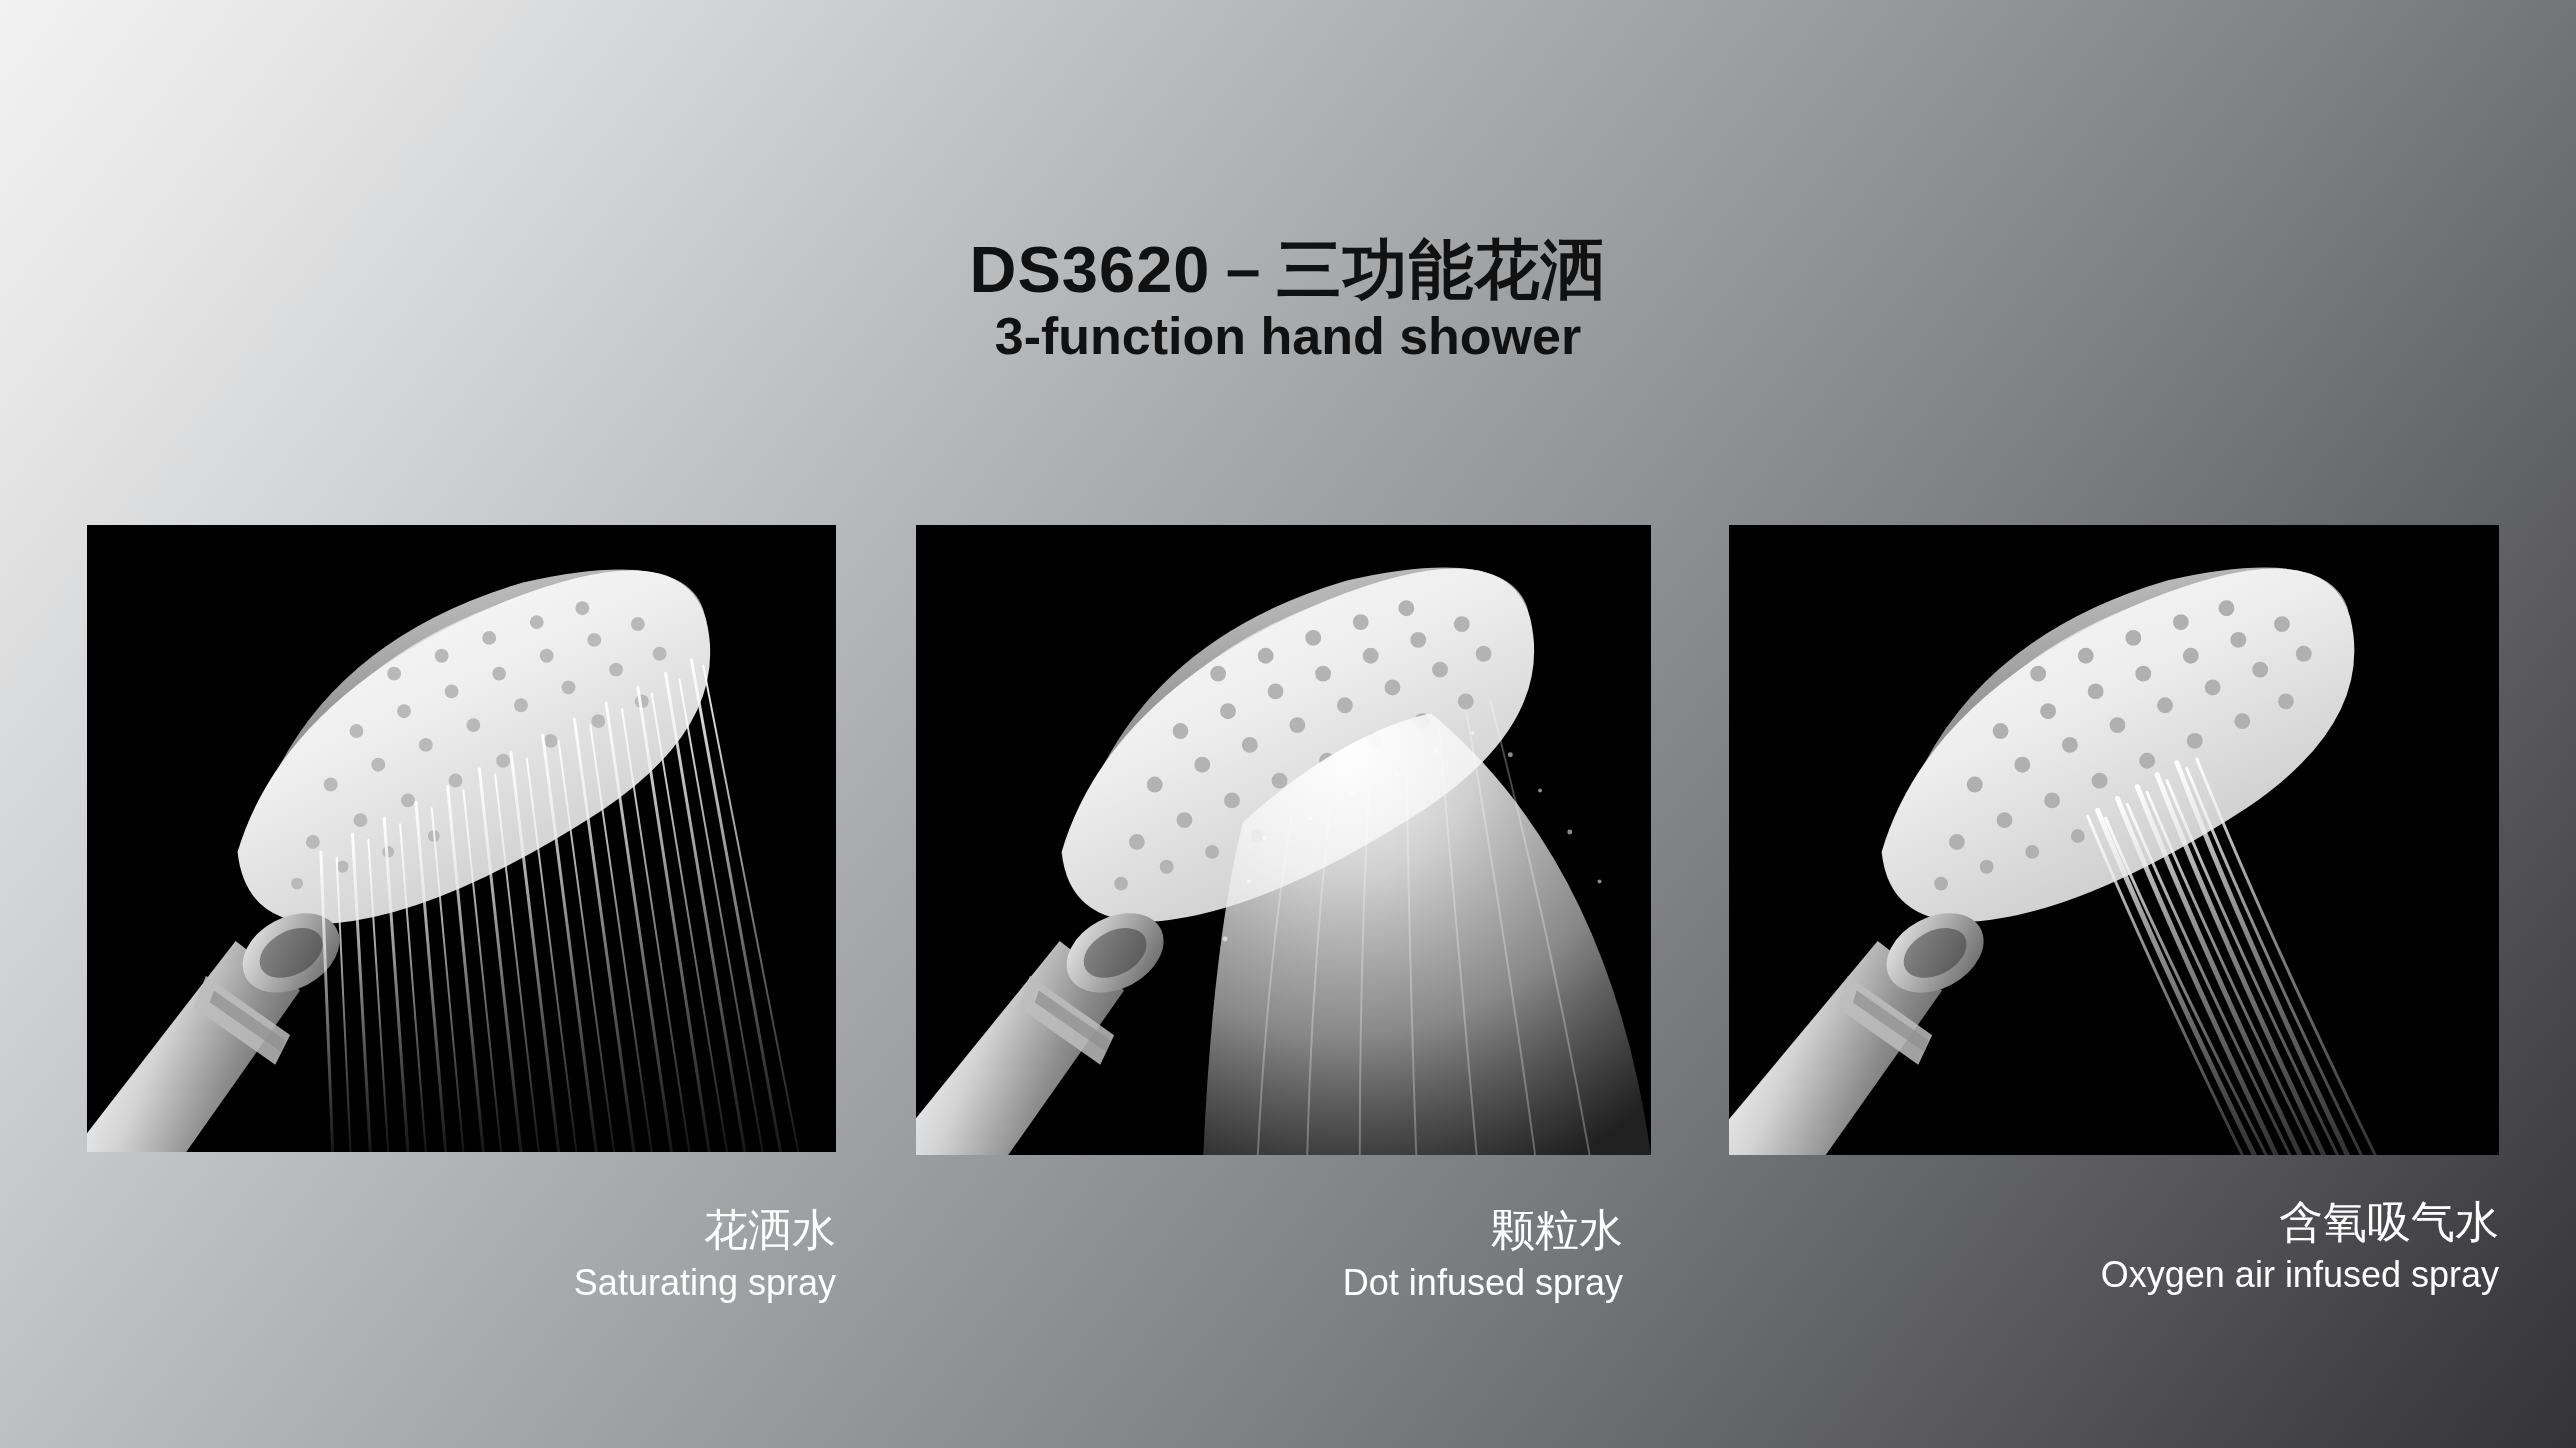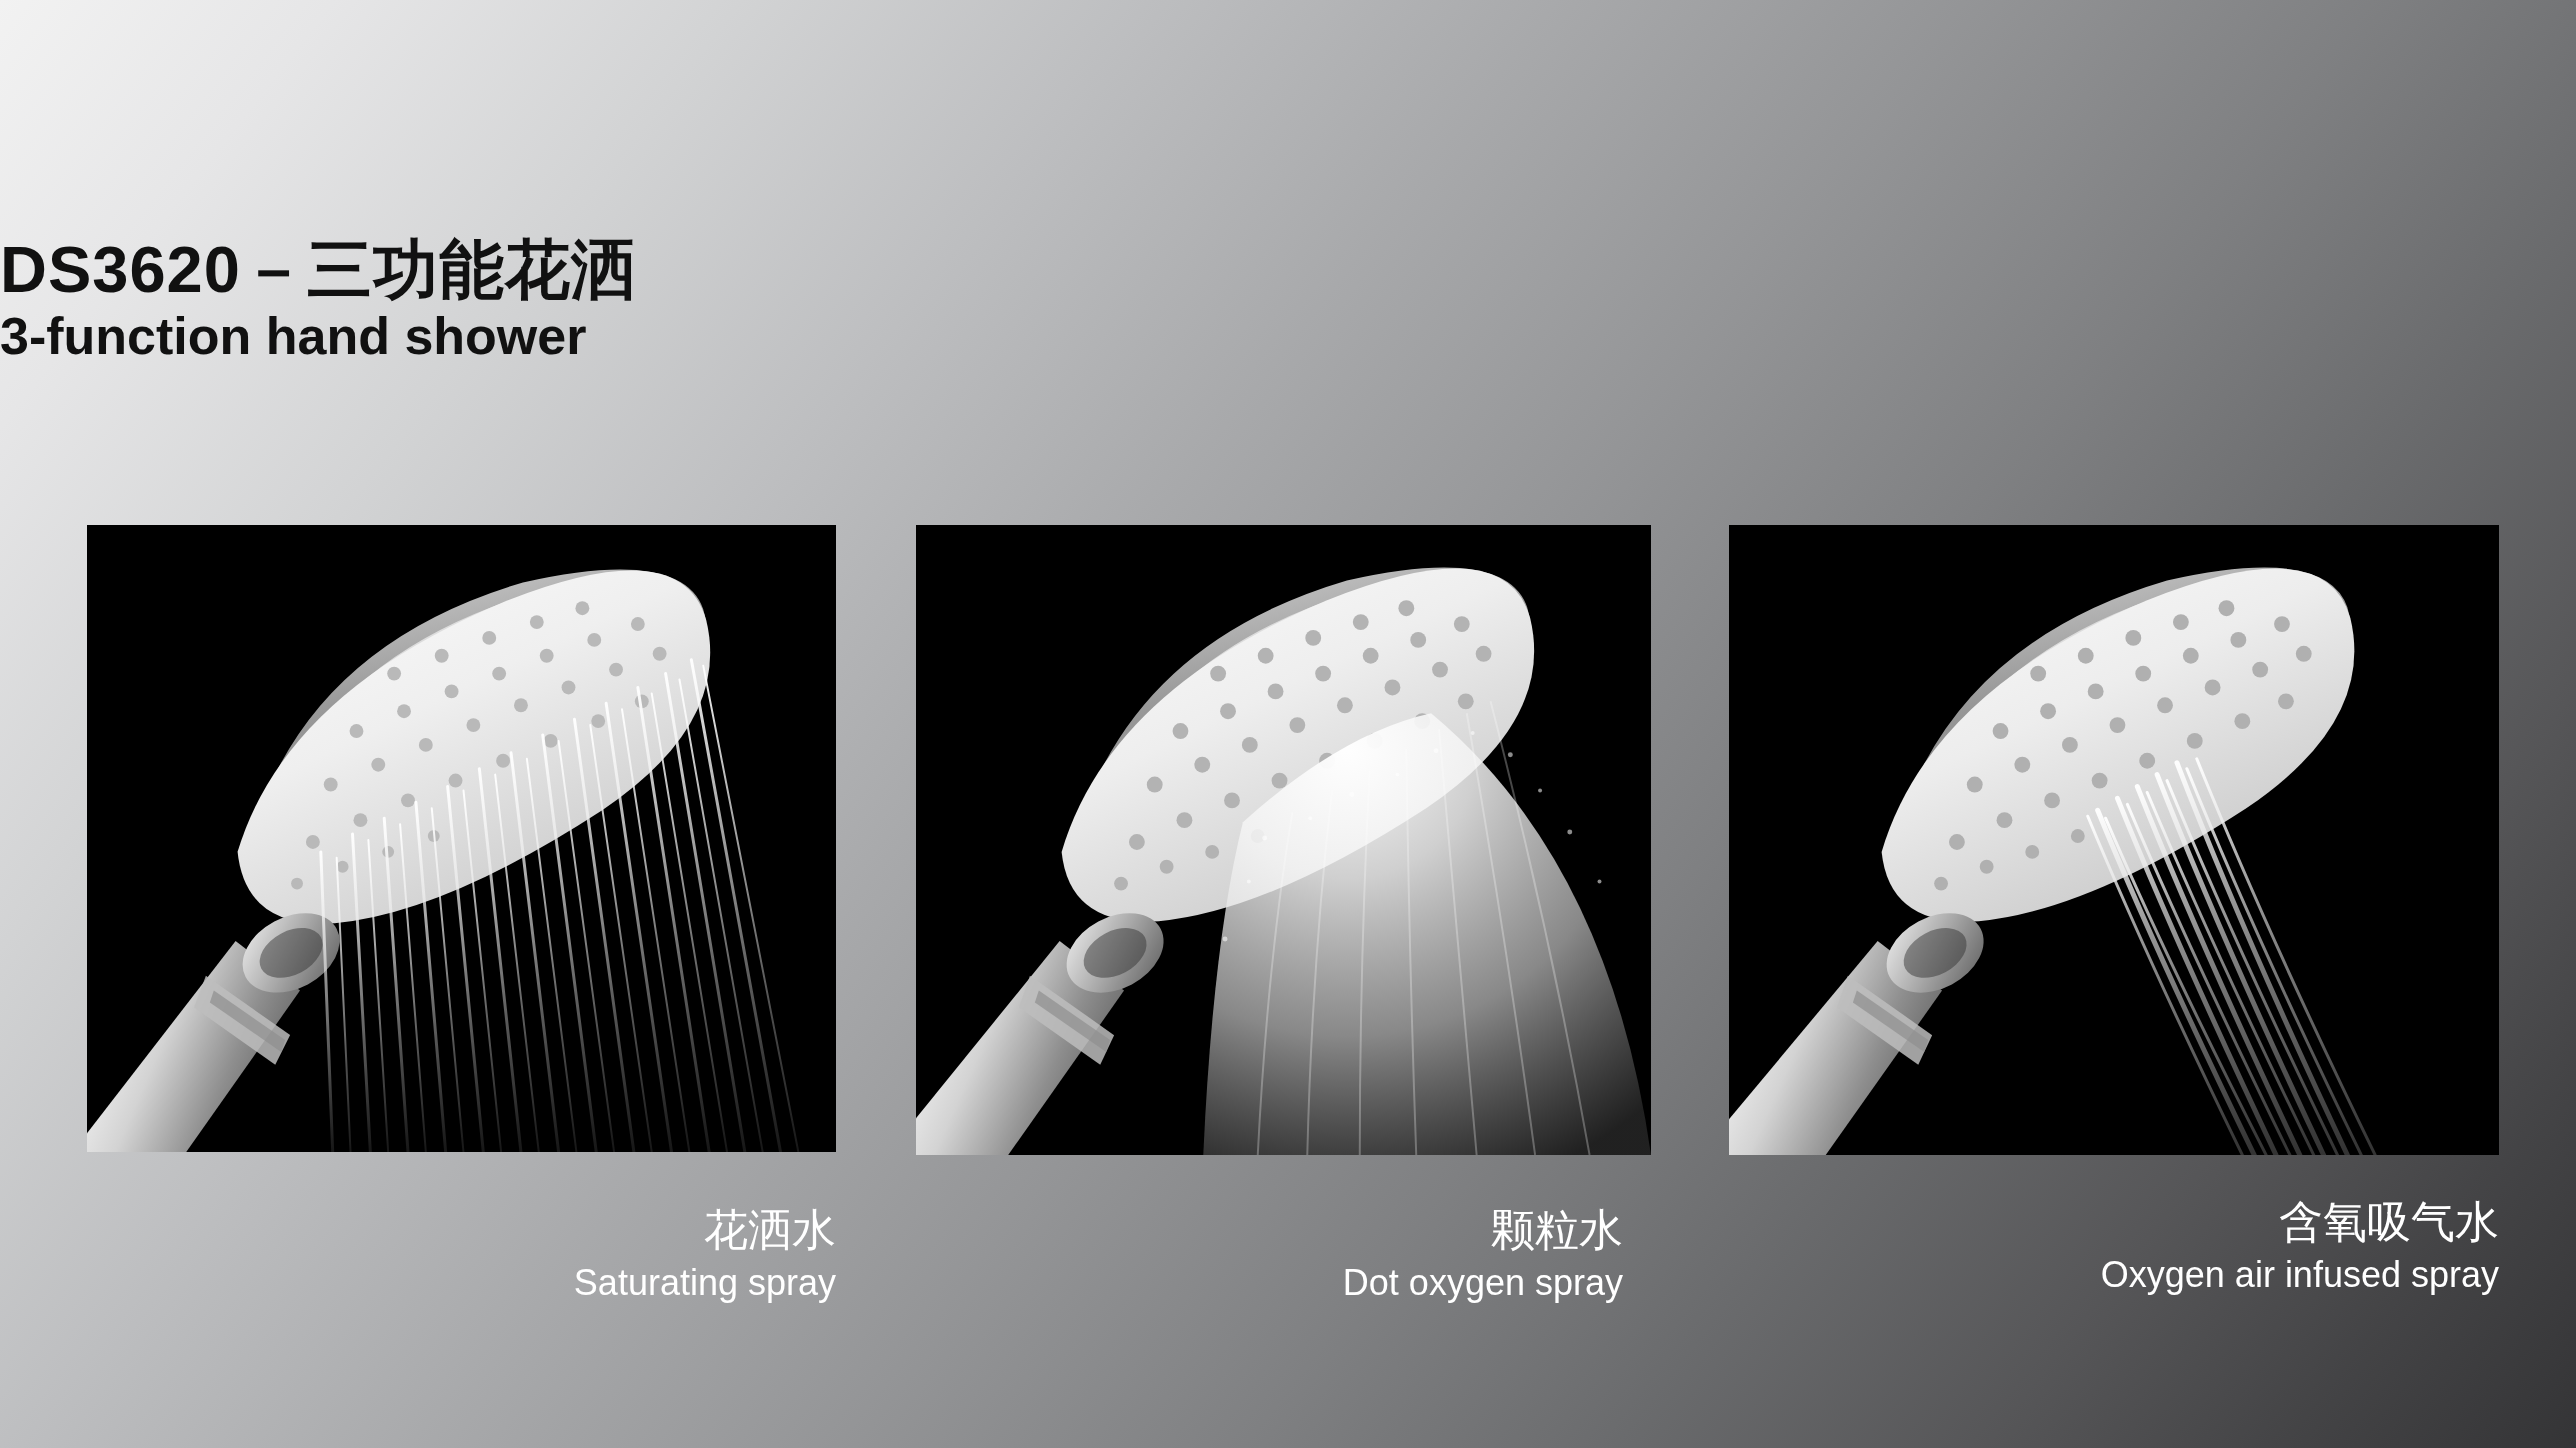--- a/index.html
+++ b/index.html
@@ -27,21 +27,21 @@
         #444446 92%,
         #343436 100%);
   }
 
   
   .title-block {
     position: absolute;
     left: 0;
     top: 234px;
     width: 2576px;
-    text-align: left;
+    text-align: center;
     color: #111111;
     user-select: none;
   }
   .title-cn {
     font-size: 65px;
     font-weight: 700;
     letter-spacing: 1px;
     line-height: 1.1;
     white-space: nowrap;
   }
@@ -470,21 +470,21 @@
 
   </div>
 
   <div class="caption" id="caption-1">
     <div class="cn">花洒水</div>
     <div class="en">Saturating spray</div>
   </div>
 
   <div class="caption" id="caption-2">
     <div class="cn">颗粒水</div>
-    <div class="en">Dot oxygen spray</div>
+    <div class="en">Dot infused spray</div>
   </div>
 
   <div class="caption" id="caption-3">
     <div class="cn">含氧吸气水</div>
     <div class="en">Oxygen air infused spray</div>
   </div>
 
 </div>
 
 

